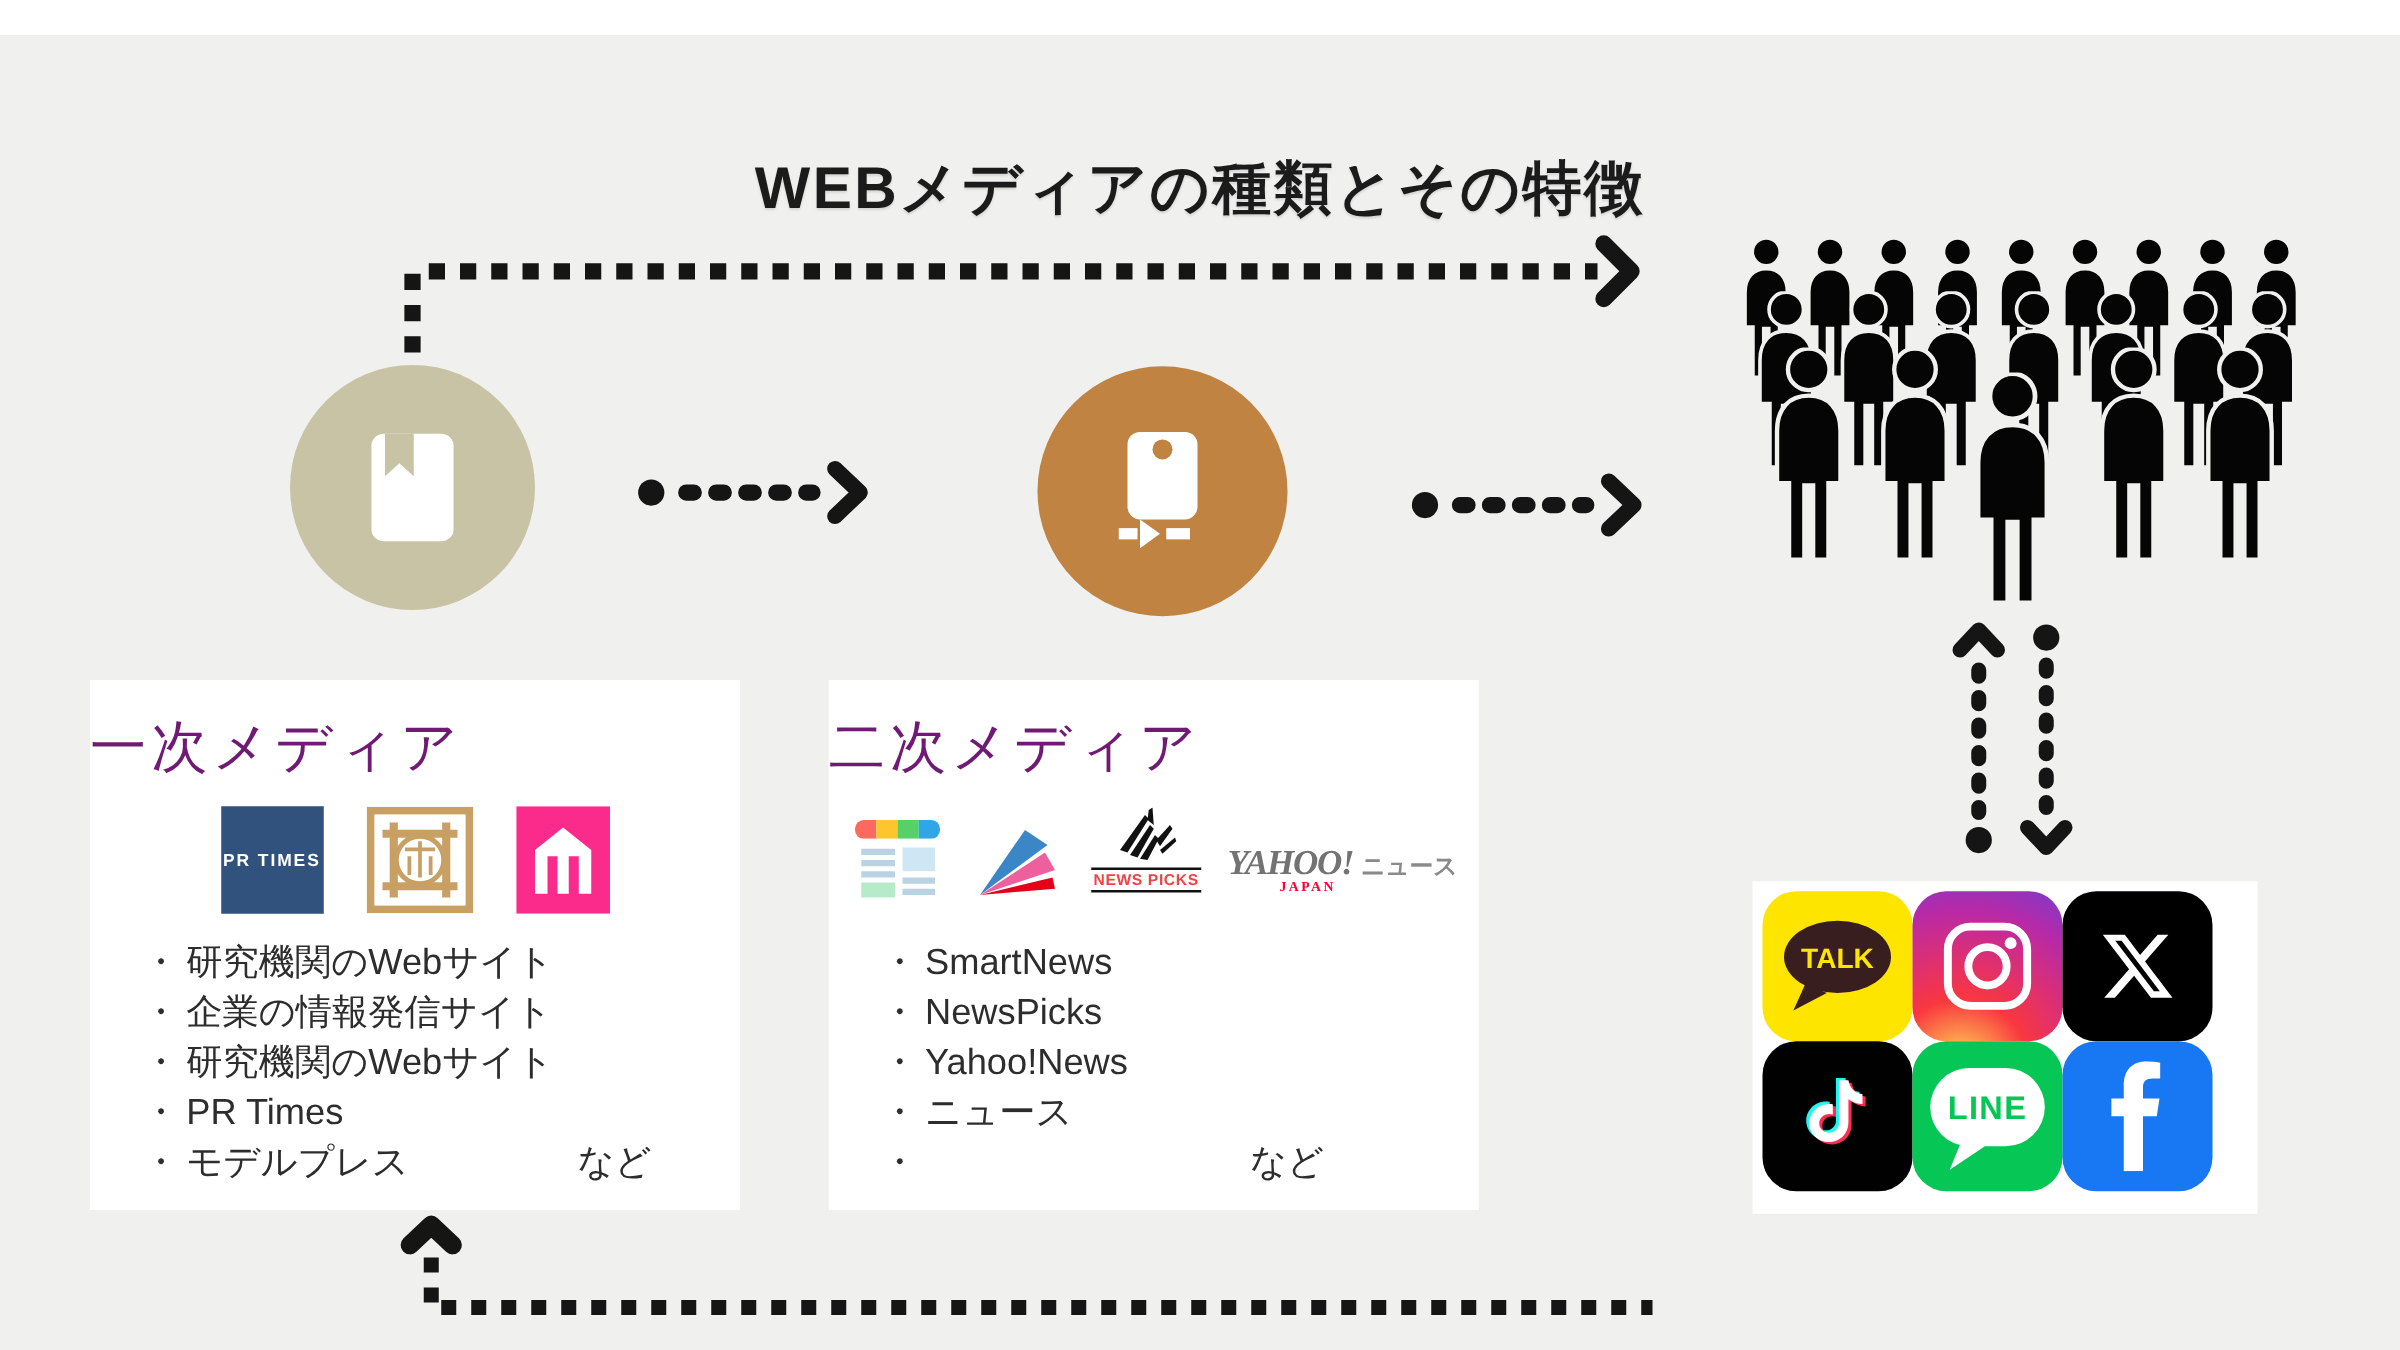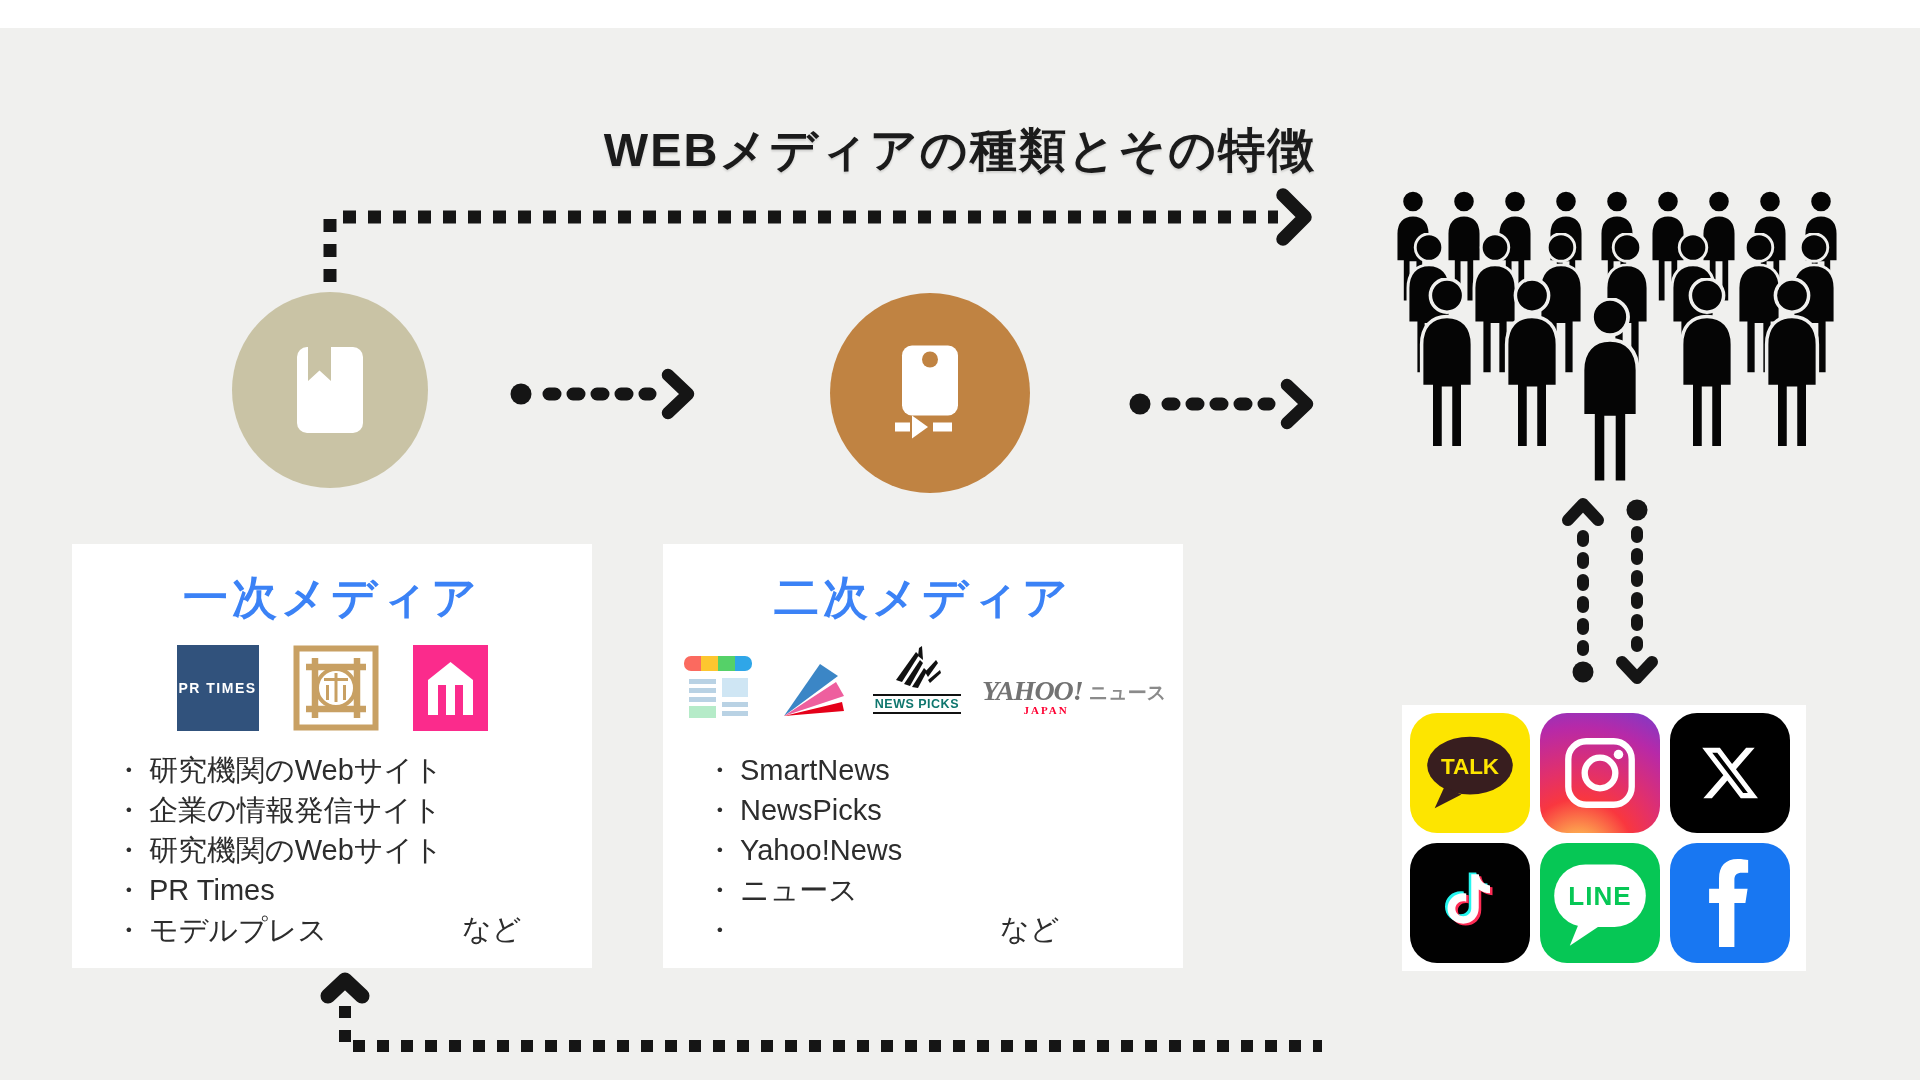--- a/index.html
+++ b/index.html
@@ -5,39 +5,39 @@
   html,body{margin:0;padding:0;}
   body{width:1920px;height:1080px;overflow:hidden;font-family:"Liberation Sans","DejaVu Sans",sans-serif;}
   .stage{position:absolute;left:0;top:0;width:1920px;height:1080px;background:#f0f0ee;margin-top:28px;}
   .main-title{position:absolute;left:0;right:0;top:60px;text-align:center;font-size:47px;font-weight:900;color:#1b1b1b;letter-spacing:2px;text-shadow:0 2px 2px rgba(0,0,0,.12);}
   .circle-badge{position:absolute;border-radius:50%;display:flex;align-items:center;justify-content:center;}
   .circle-primary{left:232px;top:264px;width:196px;height:196px;background:#c9c3a5;}
   .circle-secondary{left:830px;top:265px;width:200px;height:200px;background:#c08342;}
   .box{position:absolute;width:520px;height:424px;background:#ffffff;}
   .box-primary{left:72px;top:516px;}
   .box-secondary{left:663px;top:516px;}
-  .box-title{margin:0;padding-top:24px;text-align:center;font-size:45px;font-weight:700;color:#3b82f6;letter-spacing:4px;}
+  .box-title{margin:0;padding-top:24px;text-align:left;font-size:45px;font-weight:400;color:#701a75;letter-spacing:4px;}
   .logo-row{position:absolute;top:98px;left:0;right:0;height:92px;display:flex;align-items:center;justify-content:center;gap:34px;}
   .box-secondary .logo-row{gap:24px;}
   .item-list{position:absolute;top:206px;left:42px;margin:0;padding:0;list-style:none;font-size:29px;color:#2d2d2d;width:440px;}
   .item-list li{height:40px;line-height:40px;display:flex;white-space:nowrap;}
   .blt{margin-right:6px;}
   .etc{position:absolute;top:160px;font-size:29px;color:#2d2d2d;}
   .box-primary .etc{left:348px;}
   .box-secondary .etc{left:295px;}
   .prtimes-logo{width:82px;height:86px;background:#31527c;display:flex;align-items:center;justify-content:center;}
   .prtimes-logo span{color:#fff;font-size:14px;font-weight:bold;letter-spacing:1.5px;}
   .newspicks-logo{width:82px;height:84px;display:flex;flex-direction:column;align-items:center;justify-content:flex-start;}
-  .np-text{margin-top:2px;font-size:12.5px;font-weight:bold;color:#0f766e;letter-spacing:.5px;border-top:2.5px solid #111;border-bottom:2.5px solid #111;padding:1px 2px;white-space:nowrap;}
+  .np-text{margin-top:2px;font-size:12.5px;font-weight:bold;color:#ef4444;letter-spacing:.5px;border-top:2.5px solid #111;border-bottom:2.5px solid #111;padding:1px 2px;white-space:nowrap;}
   .yahoo-logo{display:flex;align-items:flex-start;margin-top:18px;}
   .yh-col{display:flex;flex-direction:column;}
   .yh-main{font-family:"Liberation Serif","DejaVu Serif",serif;font-weight:bold;font-style:italic;font-size:28px;color:#737373;letter-spacing:-1px;line-height:26px;}
   .yh-japan{font-family:"Liberation Serif","DejaVu Serif",serif;font-weight:bold;font-size:11px;color:#fe0132;letter-spacing:2px;align-self:flex-end;margin-right:14px;}
   .yh-news{font-size:19px;font-weight:bold;color:#8a8a8a;margin-left:6px;margin-top:2px;}
-  .sns-panel{position:absolute;left:1402px;top:677px;width:404px;height:266px;background:#fff;display:grid;grid-template-columns:repeat(3,120px);grid-template-rows:repeat(2,120px);gap:10px;padding:8px;box-sizing:border-box;}
+  .sns-panel{position:absolute;left:1402px;top:677px;width:404px;height:266px;background:#fff;display:grid;grid-template-columns:repeat(3,120px);grid-template-rows:repeat(2,120px);padding:8px;box-sizing:border-box;}
   .sns{width:120px;height:120px;border-radius:27px;position:relative;overflow:hidden;display:flex;align-items:center;justify-content:center;}
   .sns-kakao{background:#fde500;}
   .sns-instagram{background:radial-gradient(circle at 32% 118%, #fec053 8%, #f9373f 34%, #e1306c 52%, #b729a8 78%, #7b3bc9 100%);}
   .sns-x{background:#000;}
   .sns-tiktok{background:#010101;}
   .sns-line{background:#06c755;}
   .sns-facebook{background:#1877f2;}
   .arrows{position:absolute;left:0;top:0;width:1920px;height:1080px;pointer-events:none;}
   svg text{font-family:"Liberation Sans","DejaVu Sans",sans-serif;}
 </style>

